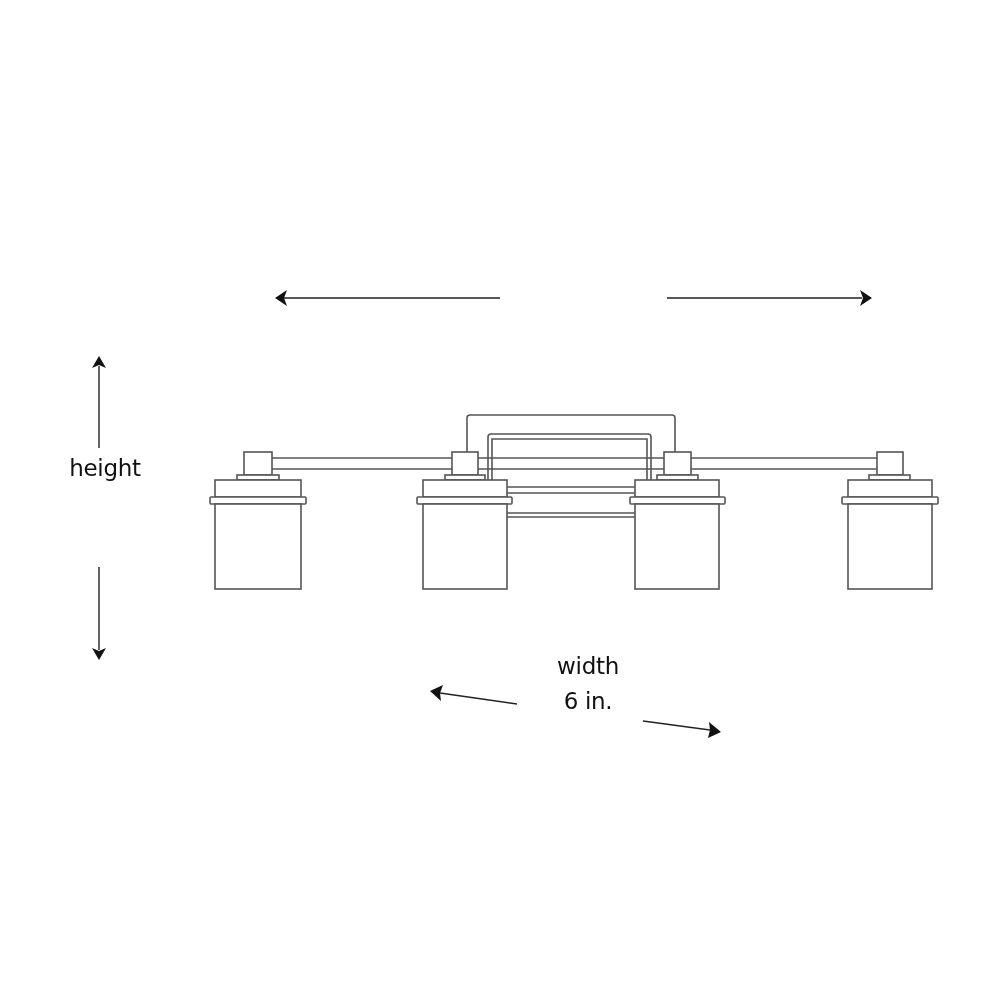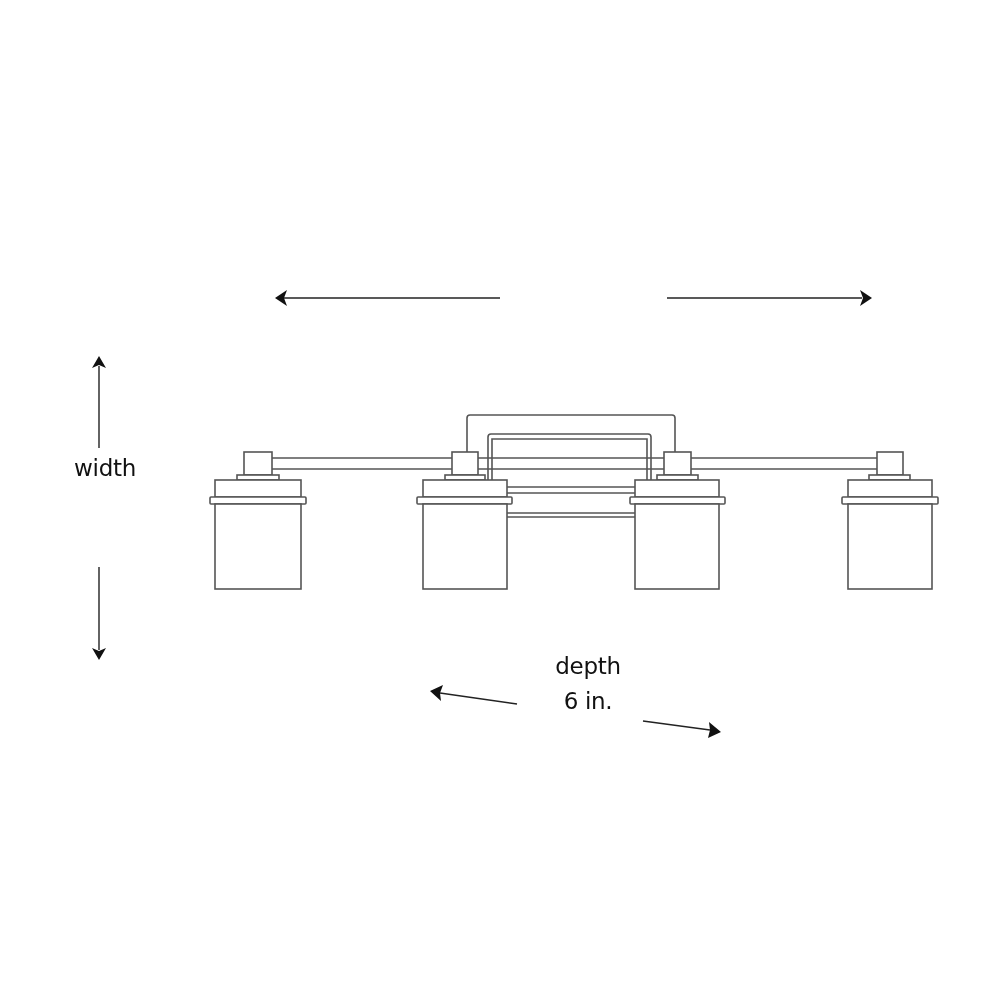--- a/index.html
+++ b/index.html
@@ -88,19 +88,19 @@
     <rect class="ln" x="848" y="480" width="84" height="17" style="fill:#fff"></rect>
     <rect class="ln" x="842" y="497" width="96" height="7" rx="1" style="fill:#fff"></rect>
     <rect class="ln" x="848" y="504" width="84" height="85" style="fill:#fff"></rect>
   </g>
 </svg>
 
 <div class="label" id="width-label">
 </div>
 
 <div class="label" id="height-label">
-  <span>width</span>
+  <span>height</span>
 </div>
 
 <div class="label" id="depth-label">
-  <span>depth</span>
+  <span>width</span>
   <span>6 in.</span>
 </div>
 
 </body></html>

